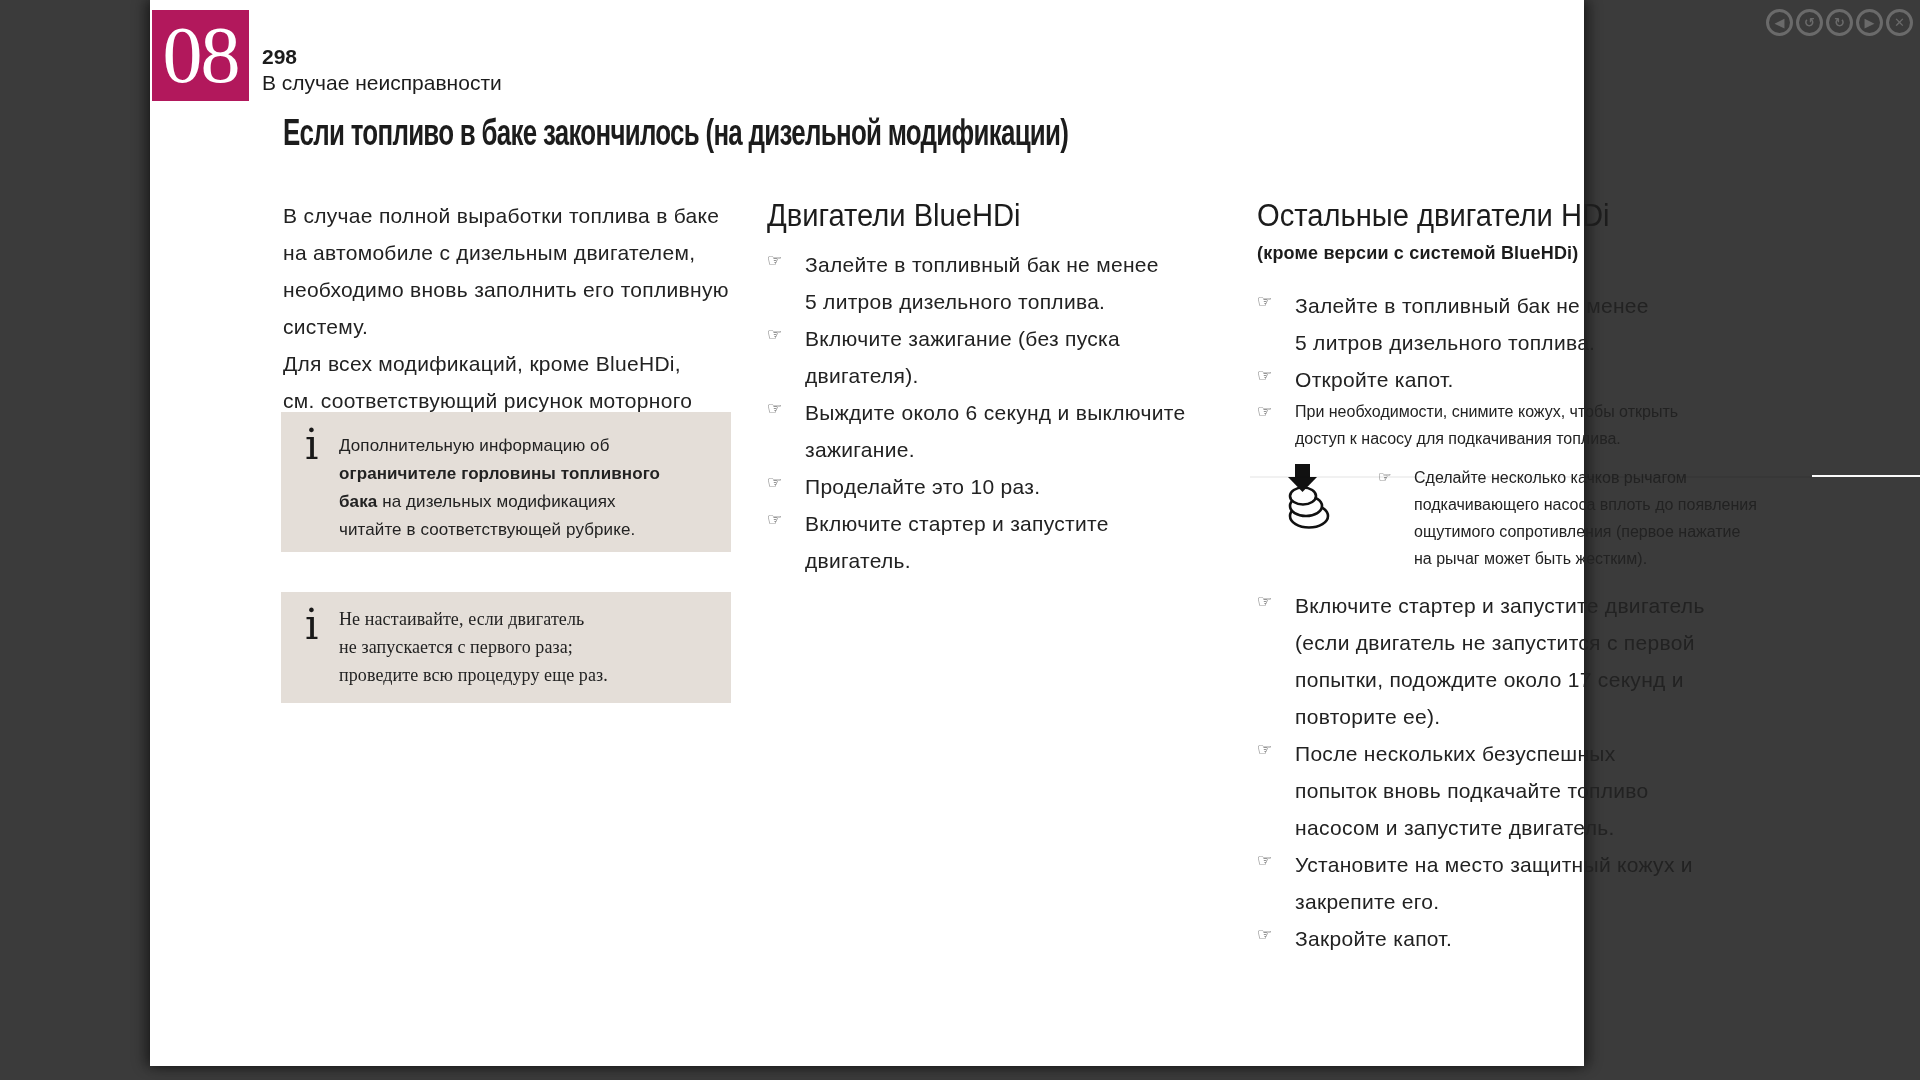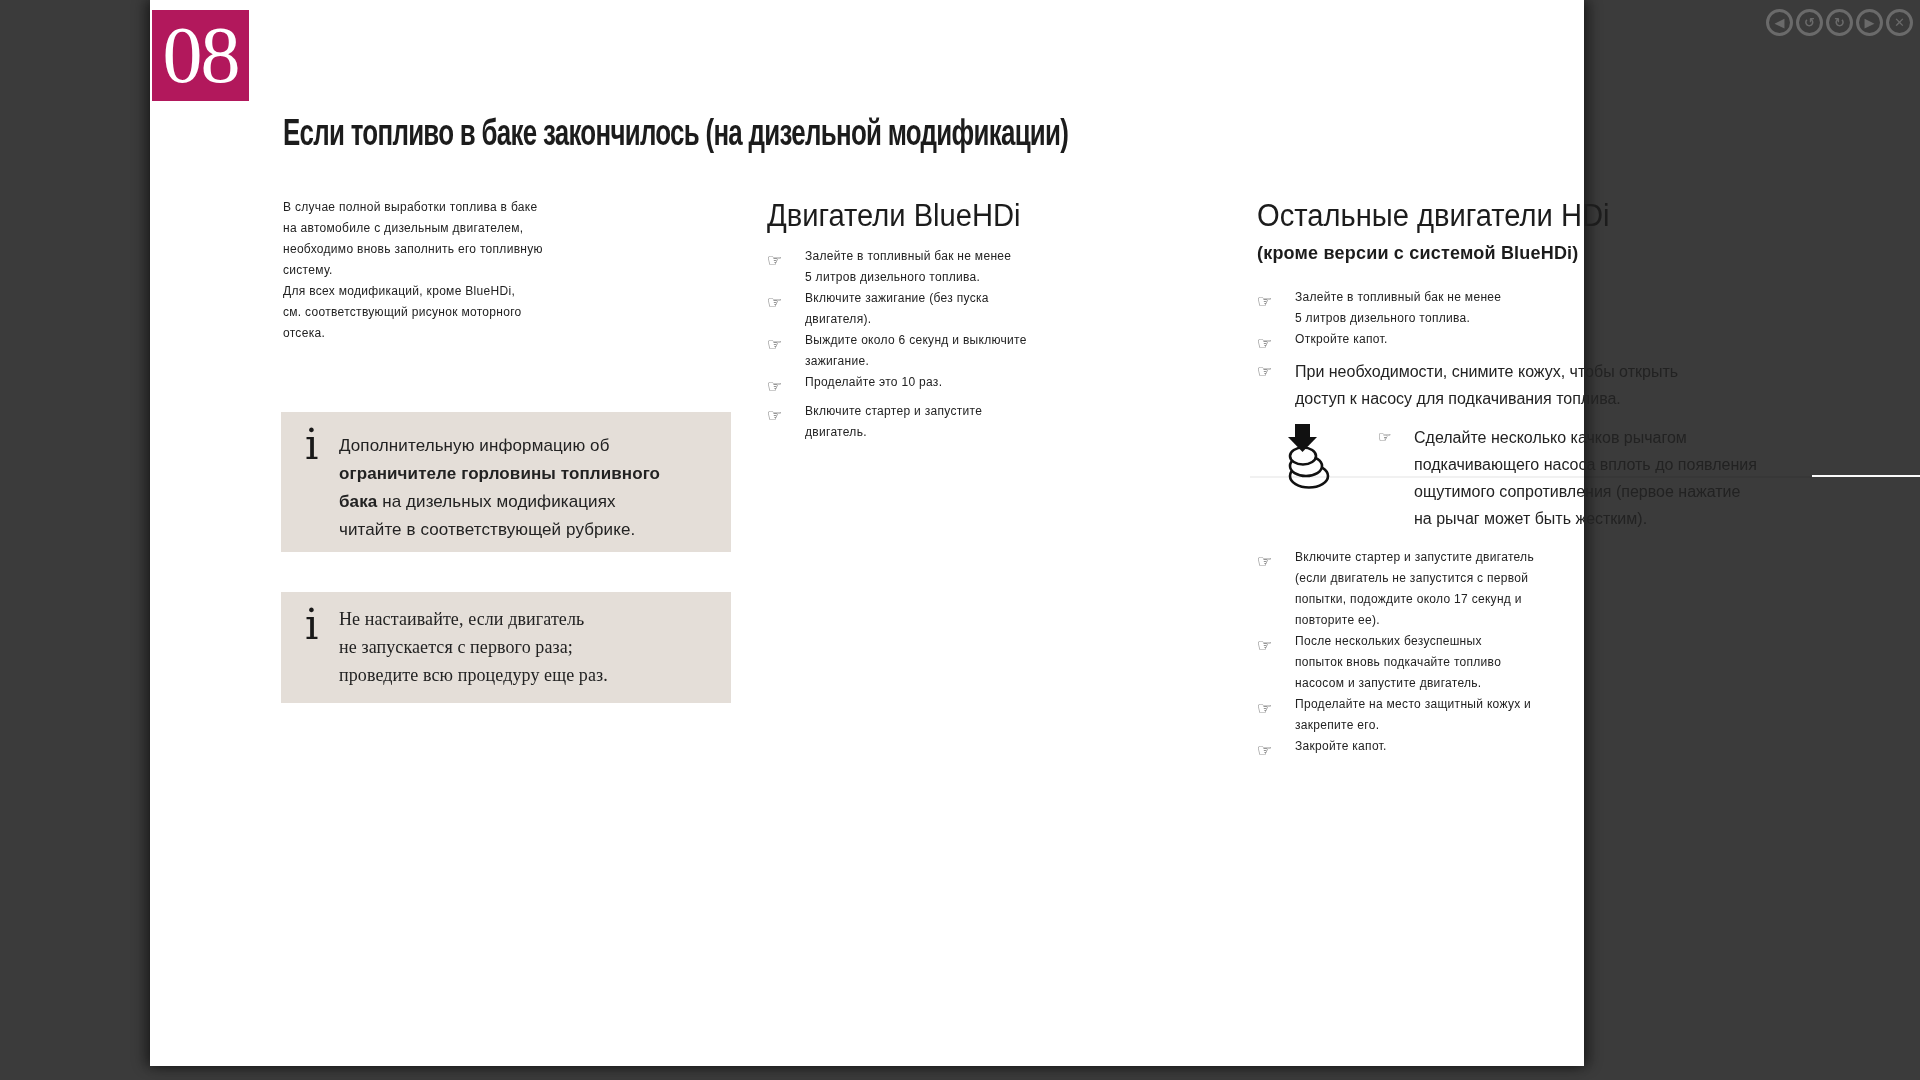--- a/index.html
+++ b/index.html
@@ -53,21 +53,21 @@
   }
   .squeeze{display:inline-block;transform:scaleX(.72);transform-origin:left center;}
   .squeeze-h{display:inline-block;transform:scaleX(.94);transform-origin:left center;}
 
   .col{position:absolute;top:197px;}
   .col-left{left:133px;width:460px;}
   .col-mid{left:617px;width:420px;}
   .col-right{left:1107px;width:520px;}
 
   p.body, .btext, .boxtext{
-    font-size:12px;line-height:21px;letter-spacing:.3px;
+    font-size:21px;line-height:37px;letter-spacing:.3px;
     white-space:pre-line;color:#222;
   }
   h2{font-size:31px;font-weight:400;line-height:37px;white-space:nowrap;}
   .subhead{font-size:18px;font-weight:bold;margin-top:9px;letter-spacing:.2px;}
 
   .bullets{margin-top:12px;}
   .col-right .bullets{margin-top:23px;}
   .bullet{display:flex;align-items:flex-start;}
   .marker{
     width:38px;flex:0 0 38px;font-size:17px;line-height:28.6px;color:#333;
@@ -124,20 +124,24 @@
 </div>
 
 <div class="white-line"></div>
 
 <div class="page">
 
   <div class="chapter-box">
     <span>08</span>
   </div>
 
+  <div class="pageinfo">
+    <div class="pagenum">298</div>
+    <div class="section">В случае неисправности</div>
+  </div>
 
   <h1 class="title"><span class="squeeze">Если топливо в баке закончилось (на дизельной модификации)</span></h1>
 
   <div class="col col-left">
     <p class="body">В случае полной выработки топлива в баке
 на автомобиле с дизельным двигателем,
 необходимо вновь заполнить его топливную
 систему.</p>
     <p class="body">Для всех модификаций, кроме BlueHDi,
 см. соответствующий рисунок моторного
@@ -234,21 +238,21 @@
 повторите ее).</span>
           </div>
         <div class="bullet">
             <span class="marker">☞</span>
             <span class="btext">После нескольких безуспешных
 попыток вновь подкачайте топливо
 насосом и запустите двигатель.</span>
           </div>
         <div class="bullet">
             <span class="marker">☞</span>
-            <span class="btext">Проделайте на место защитный кожух и
+            <span class="btext">Установите на место защитный кожух и
 закрепите его.</span>
           </div>
         <div class="bullet">
             <span class="marker">☞</span>
             <span class="btext">Закройте капот.</span>
           </div>
       </div>
     </div>
   </div>
 

